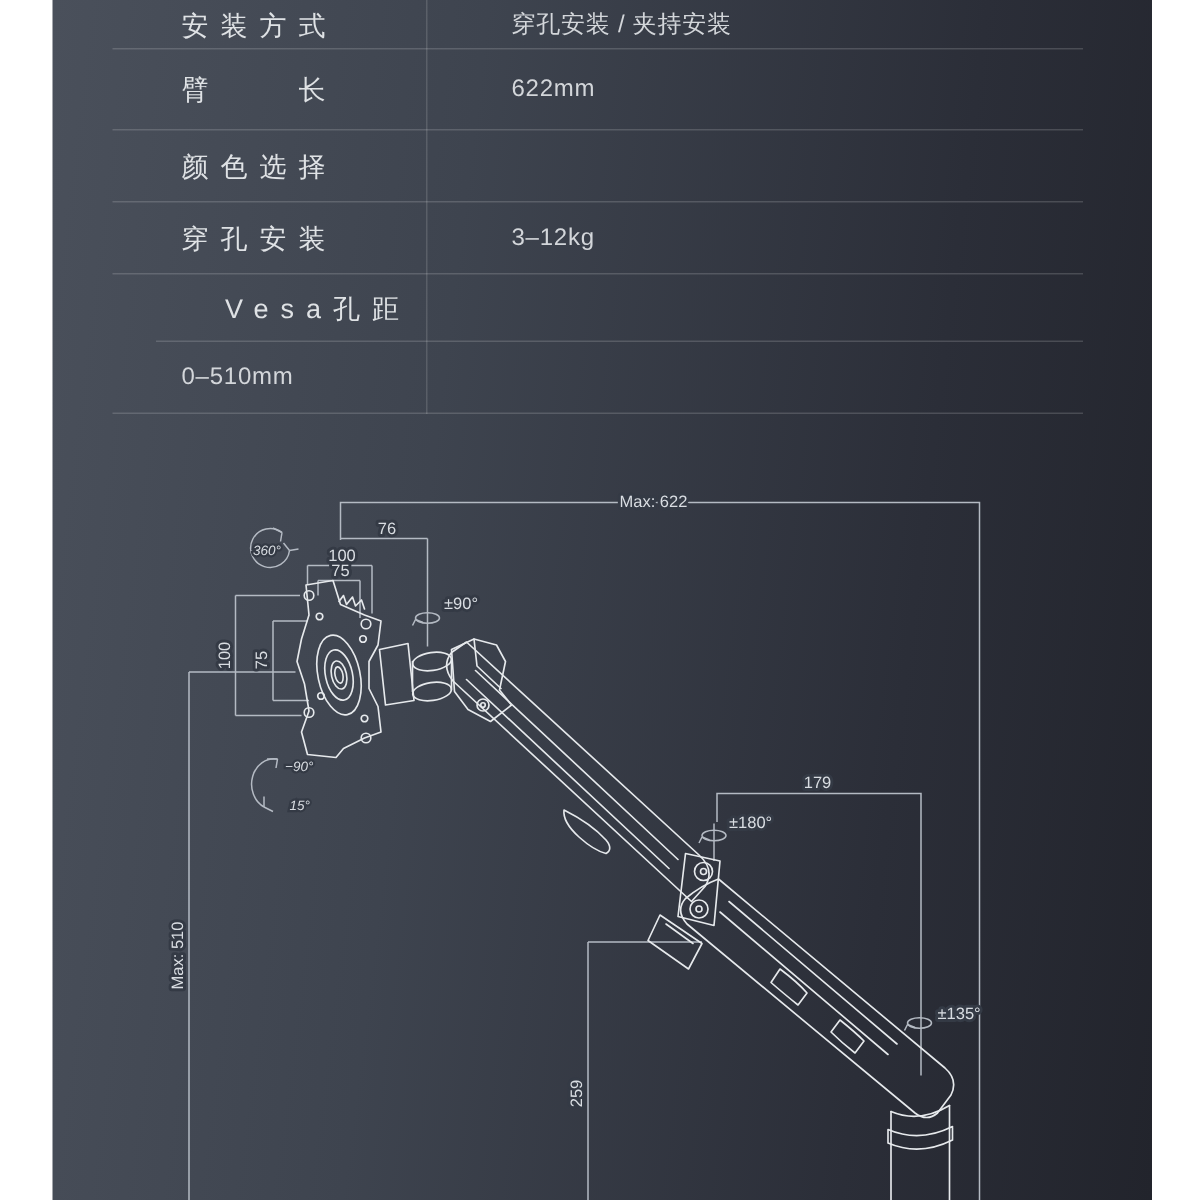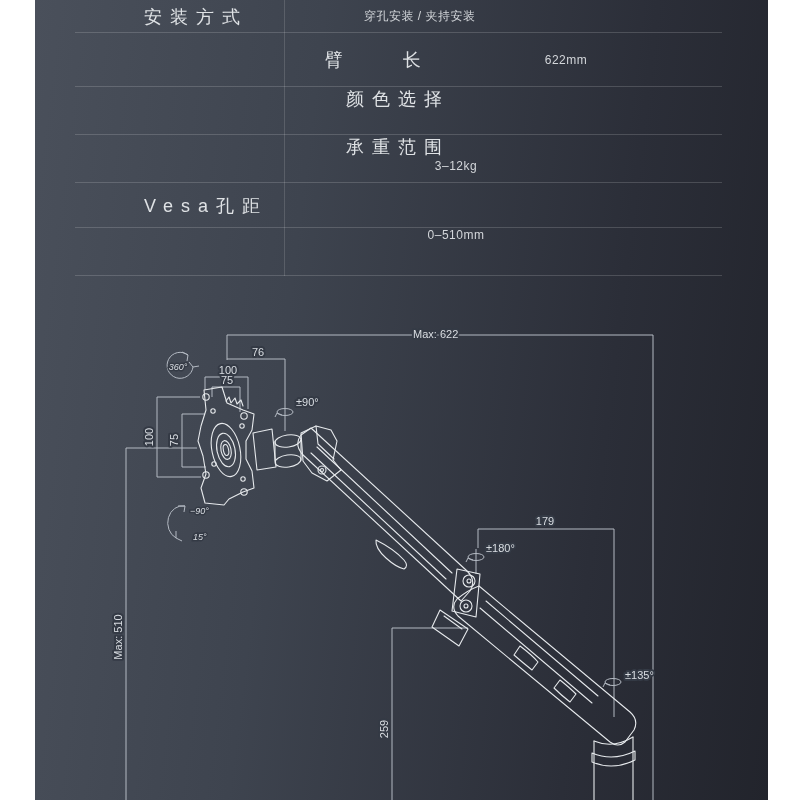--- a/index.html
+++ b/index.html
@@ -14,50 +14,50 @@
     position:absolute;
     left:35px; top:0; width:733px; height:800px;
     background:linear-gradient(97deg,#4a505b 0%,#3e444f 35%,#2b2e38 75%,#22242c 100%);
   }
   
   .spec-table{position:absolute;left:0;top:0;width:733px;}
   .spec-row{
     position:relative;
     display:flex;
     align-items:center;
-    padding-left:109px;
+    padding-left:86px;
     box-sizing:border-box;
   }
   .spec-row::after{
     content:"";
     position:absolute;
     left:40px; right:46px; bottom:0;
     height:1px;
     background:rgba(255,255,255,0.16);
   }
   .spec-label{
     width:220px;
     font-size:18px;
     letter-spacing:8px;
     color:#dfe2e5;
     white-space:pre;
   }
   .spec-value{
-    font-size:12px;
+    font-size:16px;
     letter-spacing:0.5px;
     color:#d3d6da;
     white-space:pre;
   }
   .col-divider{
     position:absolute;
     left:249px; top:0;
     width:1px; height:276px;
     background:rgba(255,255,255,0.14);
   }
-  .h33{height:33px;} .h54{height:54px;justify-content:center;} .h48{height:48px;flex-direction:column;} .h45{height:45px;}
+  .h33{height:33px;} .h54{height:54px;} .h48{height:48px;} .h45{height:45px;margin-left:29px;}
   
   svg.diagram{position:absolute;left:0;top:0;}
   .art{stroke:#e6e9ec;stroke-width:1.1;fill:none;stroke-linejoin:round;stroke-linecap:round;}
   .dim{stroke:#b4bac3;stroke-width:1;fill:none;stroke-linecap:butt;}
   .dimtxt{fill:#d9dde2;font-size:11px;font-family:"Liberation Sans",sans-serif;
           paint-order:stroke;stroke:#343a45;stroke-width:4px;stroke-linejoin:round;}
   .smalltxt{fill:#d9dde2;font-size:9px;font-style:italic;font-family:"Liberation Sans",sans-serif;
           paint-order:stroke;stroke:#343a45;stroke-width:3px;}
 </style>
 </head>
@@ -71,21 +71,21 @@
       <span class="spec-value">穿孔安装 / 夹持安装</span>
     </div>
     <div class="spec-row h54">
       <span class="spec-label">臂　　长</span>
       <span class="spec-value">622mm</span>
     </div>
     <div class="spec-row h48">
       <span class="spec-label">颜色选择</span>
     </div>
     <div class="spec-row h48">
-      <span class="spec-label">承重范围</span>
+      <span class="spec-label">穿孔安装</span>
       <span class="spec-value">3–12kg</span>
     </div>
     <div class="spec-row h45">
       <span class="spec-label">Vesa孔距</span>
     </div>
     <div class="spec-row h48">
       <span class="spec-value">0–510mm</span>
     </div>
     <div class="col-divider"></div>
   </div>

